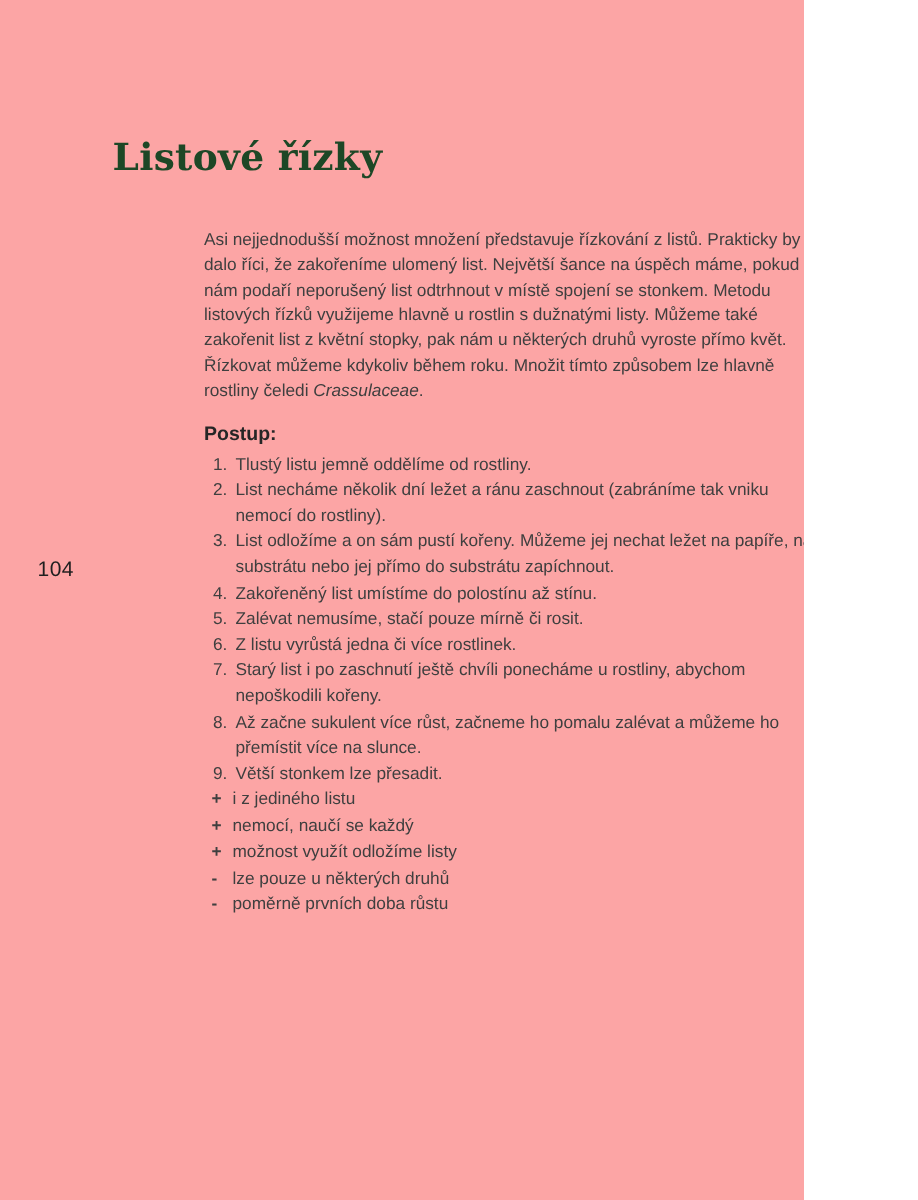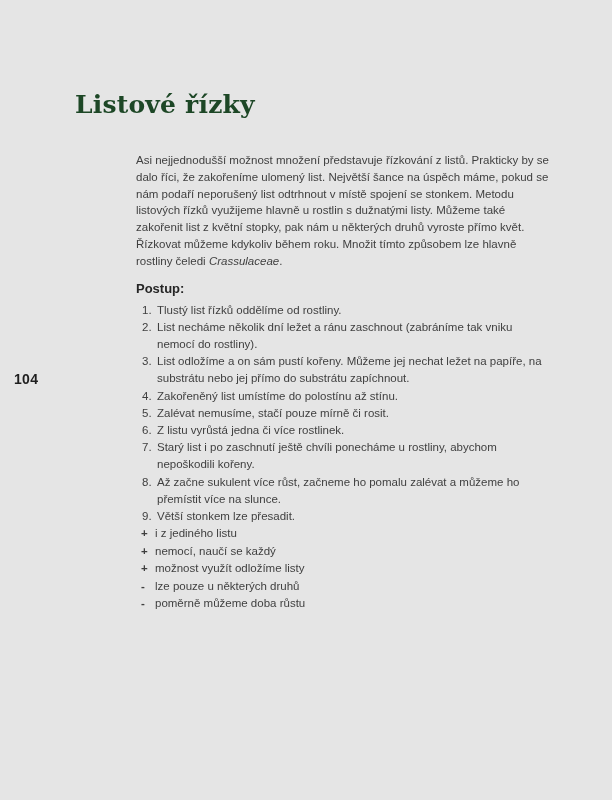--- a/index.html
+++ b/index.html
@@ -2,43 +2,43 @@
 <html lang="cs"><head>
 <meta charset="utf-8">
 <style>
   html, body {
     margin: 0;
     padding: 0;
     background: #ffffff;
   }
   .page {
     position: relative;
-    width: 612px;
+    width: 536px;
     height: 800px;
-    background: #e5e5e5;
+    background: #fca5a5;
     overflow: hidden;
     font-family: "Liberation Sans", sans-serif;
   }
   .title {
     position: absolute;
     left: 75px;
     top: 72px;
     font-family: "DejaVu Serif", "Liberation Serif", serif;
     font-weight: 700;
     font-size: 25px;
     line-height: 32px;
     color: #1d4726;
     letter-spacing: 0.2px;
   }
   .page-number {
     position: absolute;
-    left: 14px;
+    left: 25px;
     top: 371px;
     font-size: 14px;
-    font-weight: 700;
+    font-weight: 400;
     color: #1f1f1f;
     letter-spacing: 0.3px;
   }
   .content {
     position: absolute;
     left: 136px;
     top: 142px;
     width: 414px;
     font-size: 11.5px;
     line-height: 16.8px;
@@ -110,37 +110,37 @@
 
   <div class="page-number">104</div>
 
   <div class="content">
 
     <p class="intro-paragraph"><span>Asi nejjednodušší možnost množení představuje řízkování z listů. Prakticky by se dalo říci, že zakořeníme ulomený list. Největší šance na úspěch máme, pokud se nám podaří neporušený list odtrhnout v místě spojení se stonkem. Metodu listových řízků využijeme hlavně u rostlin s dužnatými listy. Můžeme také zakořenit list z květní stopky, pak nám u některých druhů vyroste přímo květ. Řízkovat můžeme kdykoliv během roku. Množit tímto způsobem lze hlavně rostliny čeledi </span><span class="italic">Crassulaceae</span><span>.</span></p>
 
     <h2 class="section-heading">Postup:</h2>
 
     <ol class="steps">
-      <li>Tlustý list řízků oddělíme od rostliny.</li>
+      <li>Tlustý listu jemně oddělíme od rostliny.</li>
       <li>List necháme několik dní ležet a ránu zaschnout (zabráníme tak vniku nemocí do rostliny).</li>
       <li>List odložíme a on sám pustí kořeny. Můžeme jej nechat ležet na papíře, na substrátu nebo jej přímo do substrátu zapíchnout.</li>
       <li>Zakořeněný list umístíme do polostínu až stínu.</li>
       <li>Zalévat nemusíme, stačí pouze mírně či rosit.</li>
       <li>Z listu vyrůstá jedna či více rostlinek.</li>
       <li>Starý list i po zaschnutí ještě chvíli ponecháme u rostliny, abychom nepoškodili kořeny.</li>
       <li>Až začne sukulent více růst, začneme ho pomalu zalévat a můžeme ho přemístit více na slunce.</li>
       <li>Větší stonkem lze přesadit.</li>
     </ol>
 
     <ul class="signed pros-list">
       <li><span class="marker">+</span><span>i z jediného listu</span></li>
       <li><span class="marker">+</span><span>nemocí, naučí se každý</span></li>
       <li><span class="marker">+</span><span>možnost využít odložíme listy</span></li>
     </ul>
 
     <ul class="signed cons-list">
       <li><span class="marker">-</span><span>lze pouze u některých druhů</span></li>
-      <li><span class="marker">-</span><span>poměrně můžeme doba růstu</span></li>
+      <li><span class="marker">-</span><span>poměrně prvních doba růstu</span></li>
     </ul>
 
 
   </div>
 </div>
 
 </body></html>

